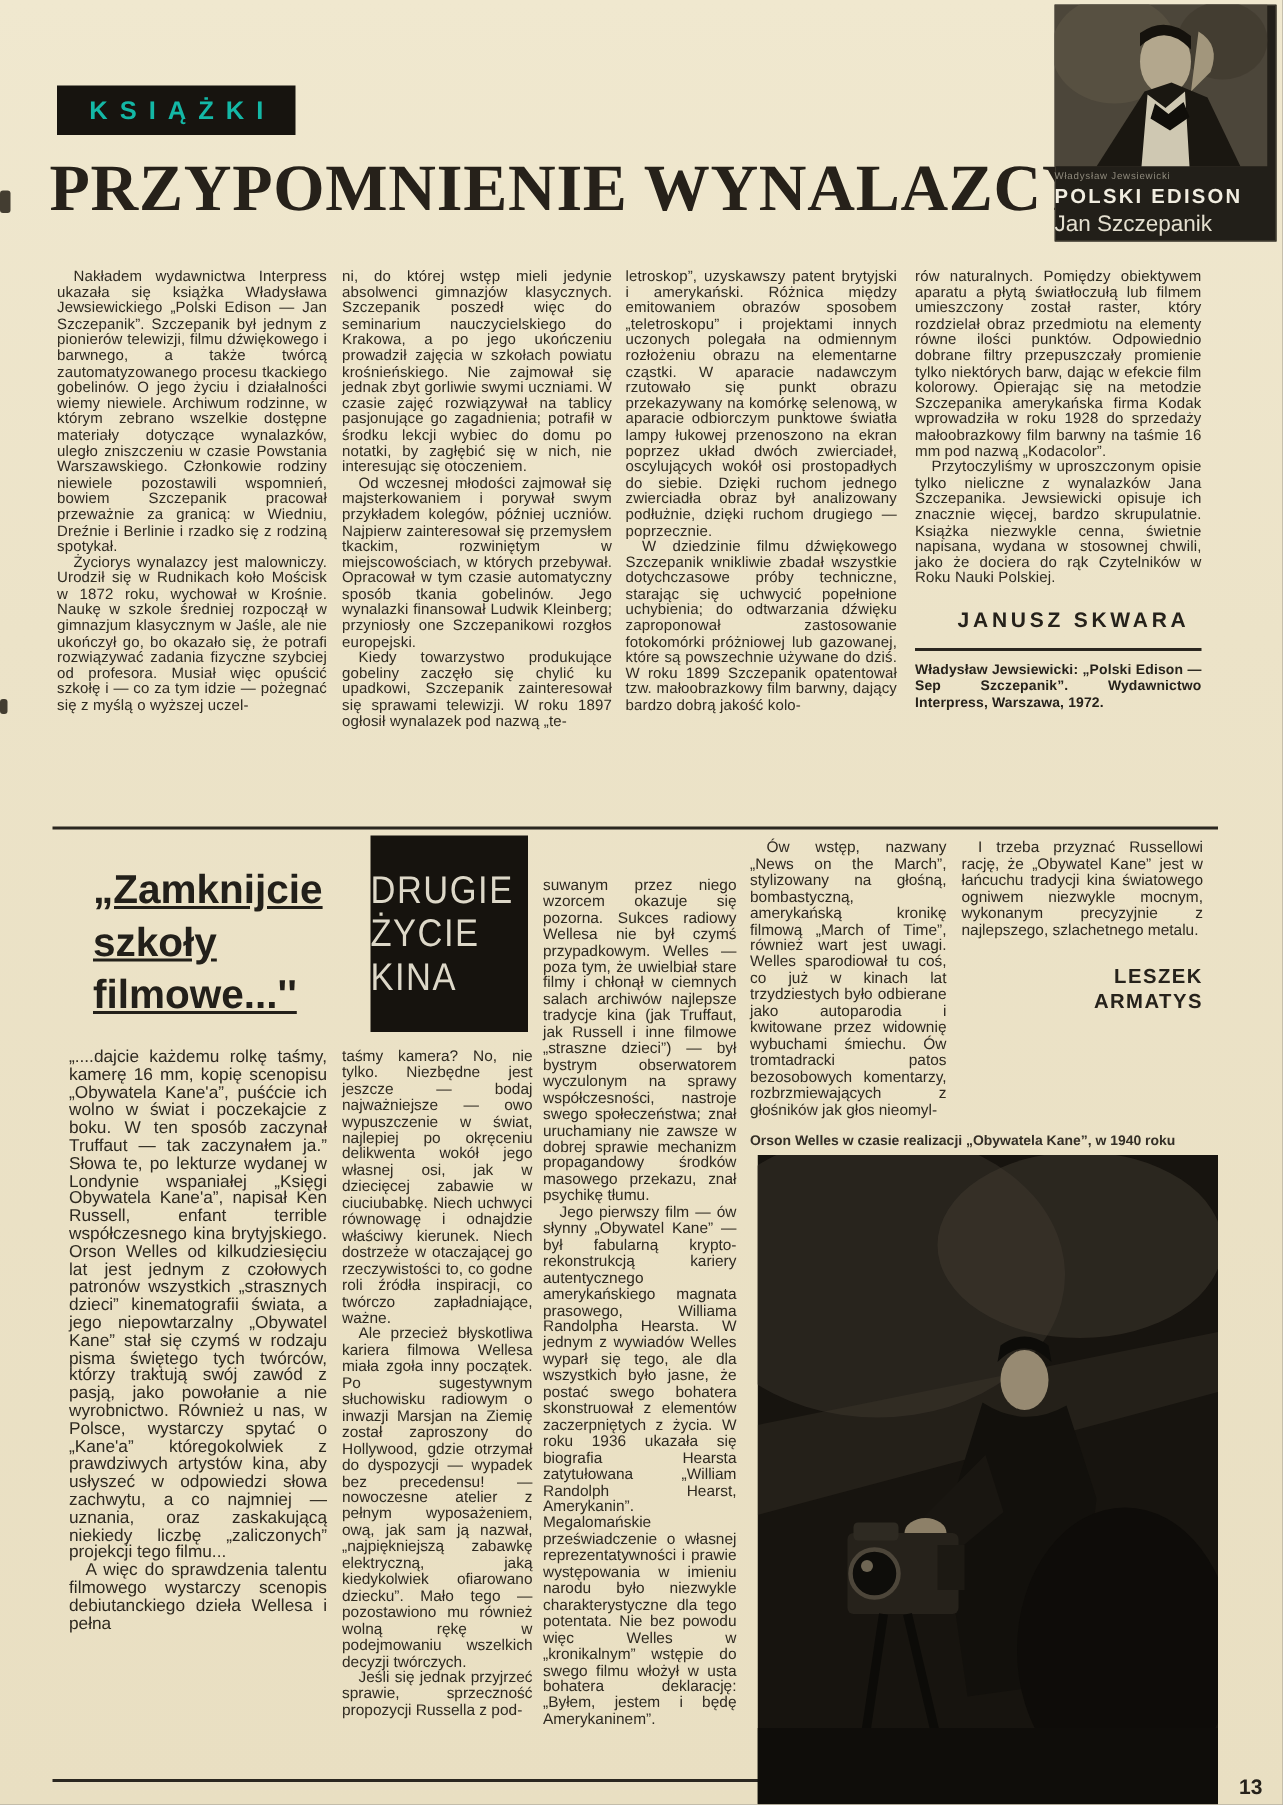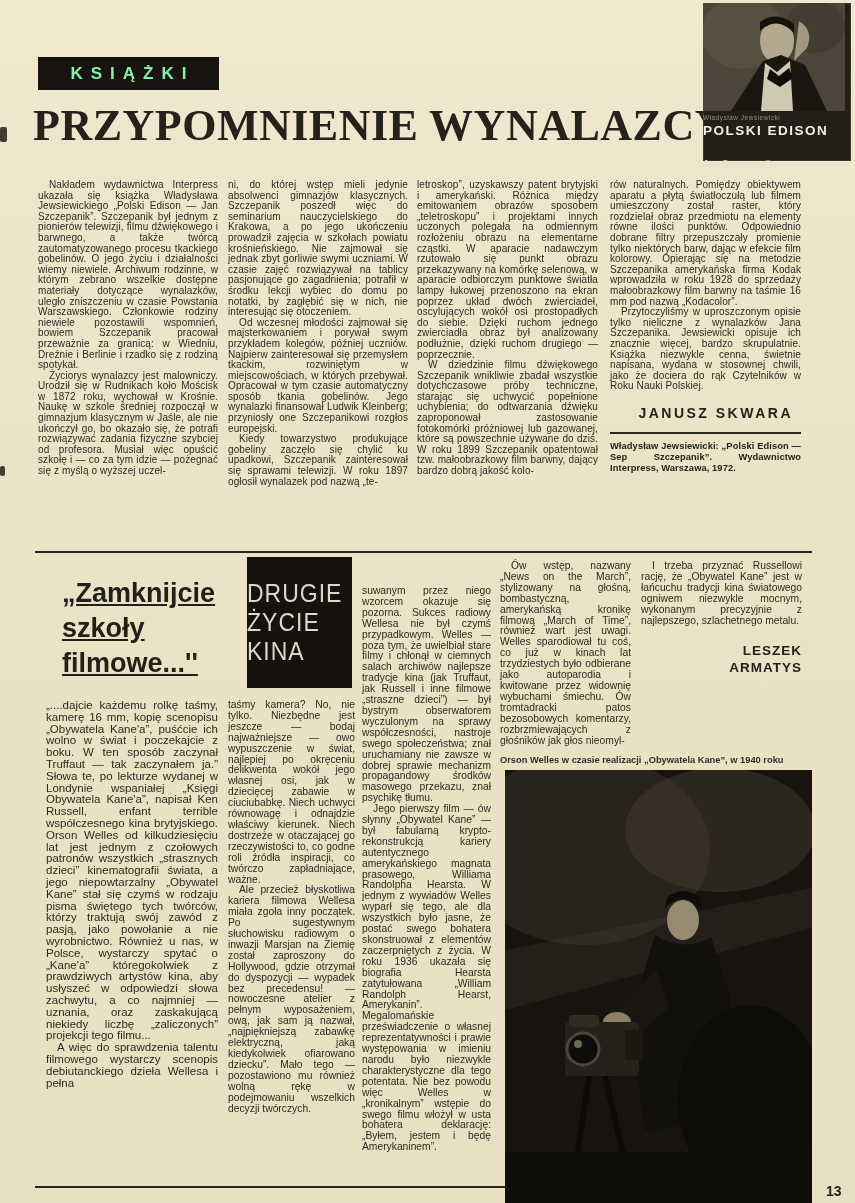--- a/index.html
+++ b/index.html
@@ -2,32 +2,32 @@
 <html lang="pl"><head>
 <meta charset="utf-8">
 <style>
   html,body{margin:0;padding:0;background:#b8b2a2;}
   .page{
     position:relative;width:855px;height:1203px;overflow:hidden;
     background:linear-gradient(180deg,#f0e8cf 0%,#ece3c8 35%,#e9dfc2 100%);
     font-family:"Liberation Sans",sans-serif;color:#2e2920;
   }
   
-  .ksiazki{position:absolute;left:38px;top:57px;width:181px;height:33px;background:#17140f;
-    color:#86efac;display:flex;align-items:center;justify-content:center;
+  .ksiazki{position:absolute;left:38px;top:57px;width:159px;height:33px;background:#17140f;
+    color:#14b8a6;display:flex;align-items:center;justify-content:center;
     font-size:17px;font-weight:bold;letter-spacing:8px;padding-left:8px;box-sizing:border-box;}
   .main-title{position:absolute;left:33px;top:100px;margin:0;font-family:"Liberation Serif",serif;
     font-size:44px;font-weight:bold;color:#26211a;white-space:nowrap;letter-spacing:0.5px;}
   
   .book-cover{position:absolute;left:703px;top:3px;width:148px;height:158px;background:#221f19;
     text-align:left;box-shadow:0 0 0 1px #3a362c inset;}
   .book-cover svg{display:block;}
   .bc-author{margin-top:3px;font-size:6.5px;color:#8f8a7c;letter-spacing:0.5px;}
   .bc-title{font-size:13.5px;font-weight:bold;color:#f1ede0;letter-spacing:1.5px;margin-top:2px;}
-  .bc-sub{font-size:10px;color:#e4dfcf;margin-top:21px;}
+  .bc-sub{font-size:15px;color:#e4dfcf;margin-top:3px;}
   
   .col p{margin:0;text-align:justify;}
   .ind{text-indent:11px;}
   .gap{margin-top:9px;}
   .tcol{position:absolute;top:180px;font-size:10px;line-height:10.6px;letter-spacing:0.1px;}
   .t1{left:38px;width:180px;}
   .t2{left:228px;width:180px;}
   .t3{left:417px;width:181px;}
   .t4{left:610px;width:191px;}
   .byline1{margin-top:16px;text-align:right;padding-right:8px;font-weight:bold;
@@ -128,20 +128,21 @@
     <span class="bl">KINA</span>
   </div>
 
   <div class="col bcol b1">
       <p>„....dajcie każdemu rolkę taśmy, kamerę 16 mm, kopię scenopisu „Obywatela Kane'a”, puśćcie ich wolno w świat i poczekajcie z boku. W ten sposób zaczynał Truffaut — tak zaczynałem ja.” Słowa te, po lekturze wydanej w Londynie wspaniałej „Księgi Obywatela Kane'a”, napisał Ken Russell, enfant terrible współczesnego kina brytyjskiego. Orson Welles od kilkudziesięciu lat jest jednym z czołowych patronów wszystkich „strasznych dzieci” kinematografii świata, a jego niepowtarzalny „Obywatel Kane” stał się czymś w rodzaju pisma świętego tych twórców, którzy traktują swój zawód z pasją, jako powołanie a nie wyrobnictwo. Również u nas, w Polsce, wystarczy spytać o „Kane'a” któregokolwiek z prawdziwych artystów kina, aby usłyszeć w odpowiedzi słowa zachwytu, a co najmniej — uznania, oraz zaskakującą niekiedy liczbę „zaliczonych” projekcji tego filmu...</p>
       <p class="ind">A więc do sprawdzenia talentu filmowego wystarczy scenopis debiutanckiego dzieła Wellesa i pełna</p>
     </div>
   <div class="col bcol b2">
       <p>taśmy kamera? No, nie tylko. Niezbędne jest jeszcze — bodaj najważniejsze — owo wypuszczenie w świat, najlepiej po okręceniu delikwenta wokół jego własnej osi, jak w dziecięcej zabawie w ciuciubabkę. Niech uchwyci równowagę i odnajdzie właściwy kierunek. Niech dostrzeże w otaczającej go rzeczywistości to, co godne roli źródła inspiracji, co twórczo zapładniające, ważne.</p>
       <p class="ind gap">Ale przecież błyskotliwa kariera filmowa Wellesa miała zgoła inny początek. Po sugestywnym słuchowisku radiowym o inwazji Marsjan na Ziemię został zaproszony do Hollywood, gdzie otrzymał do dyspozycji — wypadek bez precedensu! — nowoczesne atelier z pełnym wyposażeniem, ową, jak sam ją nazwał, „najpiękniejszą zabawkę elektryczną, jaką kiedykolwiek ofiarowano dziecku”. Mało tego — pozostawiono mu również wolną rękę w podejmowaniu wszelkich decyzji twórczych.</p>
+      <p class="ind gap">Jeśli się jednak przyjrzeć sprawie, sprzeczność propozycji Russella z pod-</p>
     </div>
   <div class="col bcol b3">
       <p>suwanym przez niego wzorcem okazuje się pozorna. Sukces radiowy Wellesa nie był czymś przypadkowym. Welles — poza tym, że uwielbiał stare filmy i chłonął w ciemnych salach archiwów najlepsze tradycje kina (jak Truffaut, jak Russell i inne filmowe „straszne dzieci”) — był bystrym obserwatorem wyczulonym na sprawy współczesności, nastroje swego społeczeństwa; znał uruchamiany nie zawsze w dobrej sprawie mechanizm propagandowy środków masowego przekazu, znał psychikę tłumu.</p>
       <p class="ind gap">Jego pierwszy film — ów słynny „Obywatel Kane” — był fabularną krypto-rekonstrukcją kariery autentycznego amerykańskiego magnata prasowego, Williama Randolpha Hearsta. W jednym z wywiadów Welles wyparł się tego, ale dla wszystkich było jasne, że postać swego bohatera skonstruował z elementów zaczerpniętych z życia. W roku 1936 ukazała się biografia Hearsta zatytułowana „William Randolph Hearst, Amerykanin”. Megalomańskie przeświadczenie o własnej reprezentatywności i prawie występowania w imieniu narodu było niezwykle charakterystyczne dla tego potentata. Nie bez powodu więc Welles w „kronikalnym” wstępie do swego filmu włożył w usta bohatera deklarację: „Byłem, jestem i będę Amerykaninem”.</p>
     </div>
   <div class="col bcol b4">
       <p class="ind">Ów wstęp, nazwany „News on the March”, stylizowany na głośną, bombastyczną, amerykańską kronikę filmową „March of Time”, również wart jest uwagi. Welles sparodiował tu coś, co już w kinach lat trzydziestych było odbierane jako autoparodia i kwitowane przez widownię wybuchami śmiechu. Ów tromtadracki patos bezosobowych komentarzy, rozbrzmiewających z głośników jak głos nieomyl-</p>
     </div>
   <div class="col bcol b5">
     <div class="col">

